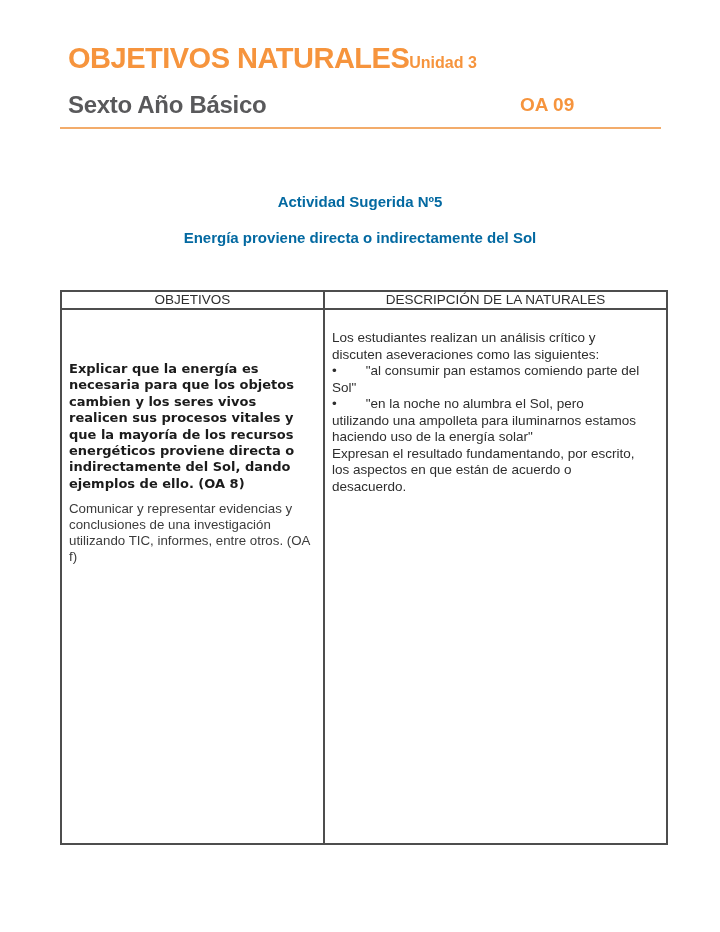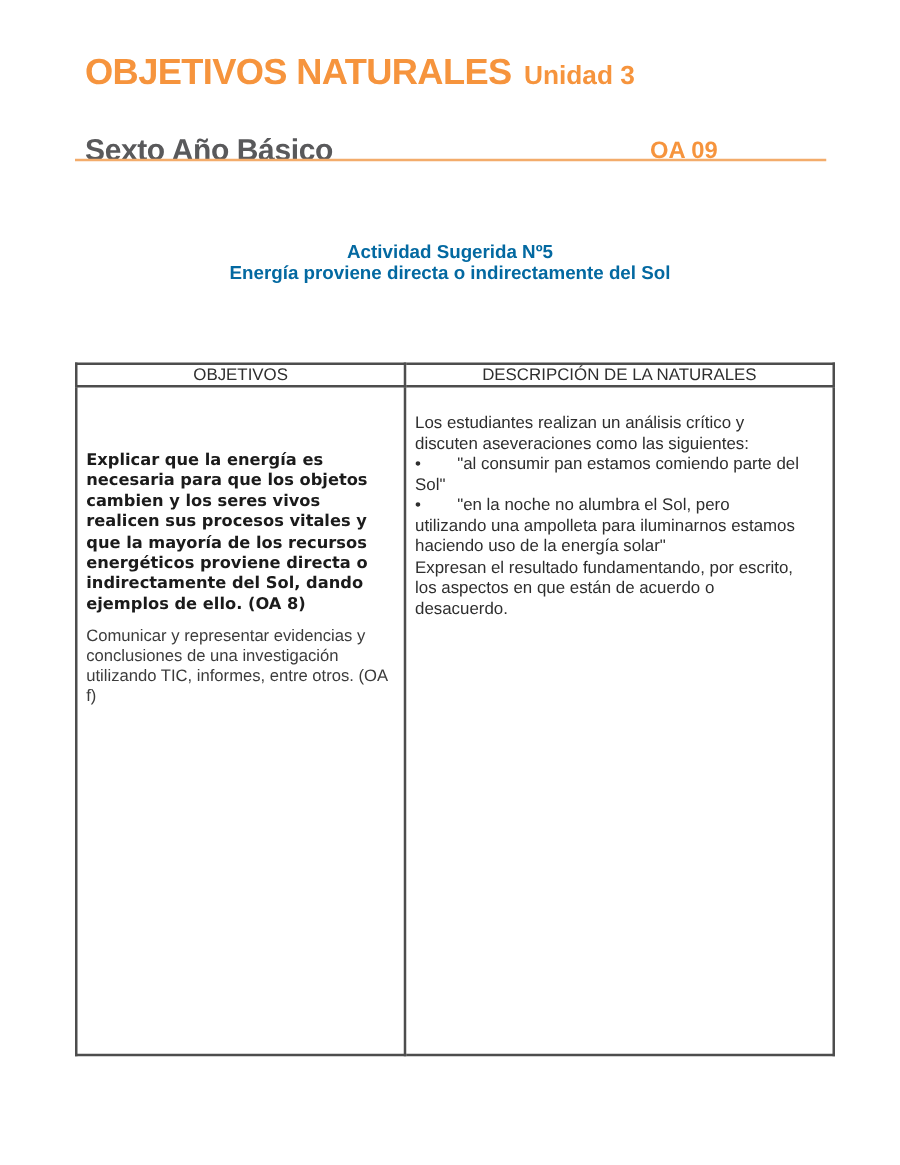--- a/index.html
+++ b/index.html
@@ -15,24 +15,24 @@
   }
 
   
   .doc-header{ position:absolute; left:68px; top:42px; width:612px; }
   .title-row{ white-space:nowrap; }
   .main-title{
     font-size:29px; font-weight:bold; letter-spacing:-0.5px;
     color:var(--accent,#F6943D);
   }
   .unit-label{
-    font-size:21px; font-weight:bold; margin-left:10px;
+    font-size:16px; font-weight:bold; margin-left:0;
     color:var(--accent,#F6943D);
   }
-  .subtitle-row{ position:relative; margin-top:32px; height:28px; }
+  .subtitle-row{ position:relative; margin-top:16px; height:28px; }
   .grade-title{
     font-size:24px; font-weight:bold; letter-spacing:-0.3px;
     color:var(--gray,#59595B);
   }
   .oa-code{
     position:absolute; left:452px; top:3px;
     font-size:19px; font-weight:bold;
     color:var(--accent,#F6943D);
   }
   .header-rule{
@@ -40,21 +40,21 @@
     width:601px; height:2px;
     background:var(--accent-light,#F3AC6B);
   }
 
   
   .activity-heading{
     position:absolute; left:0; top:193px; width:720px;
     text-align:center; color:#0369a1;
   }
   .activity-title{ font-size:15px; font-weight:bold; }
-  .activity-subtitle{ font-size:15px; font-weight:bold; }
+  .activity-subtitle{ font-size:15px; font-weight:bold; margin-top:19px; }
 
   
   table.objectives-table{
     position:absolute; left:60px; top:290px;
     width:606px; table-layout:fixed;
     border-collapse:collapse;
   }
   .objectives-table th, .objectives-table td{
     border:2px solid #4d4d4d;
   }

